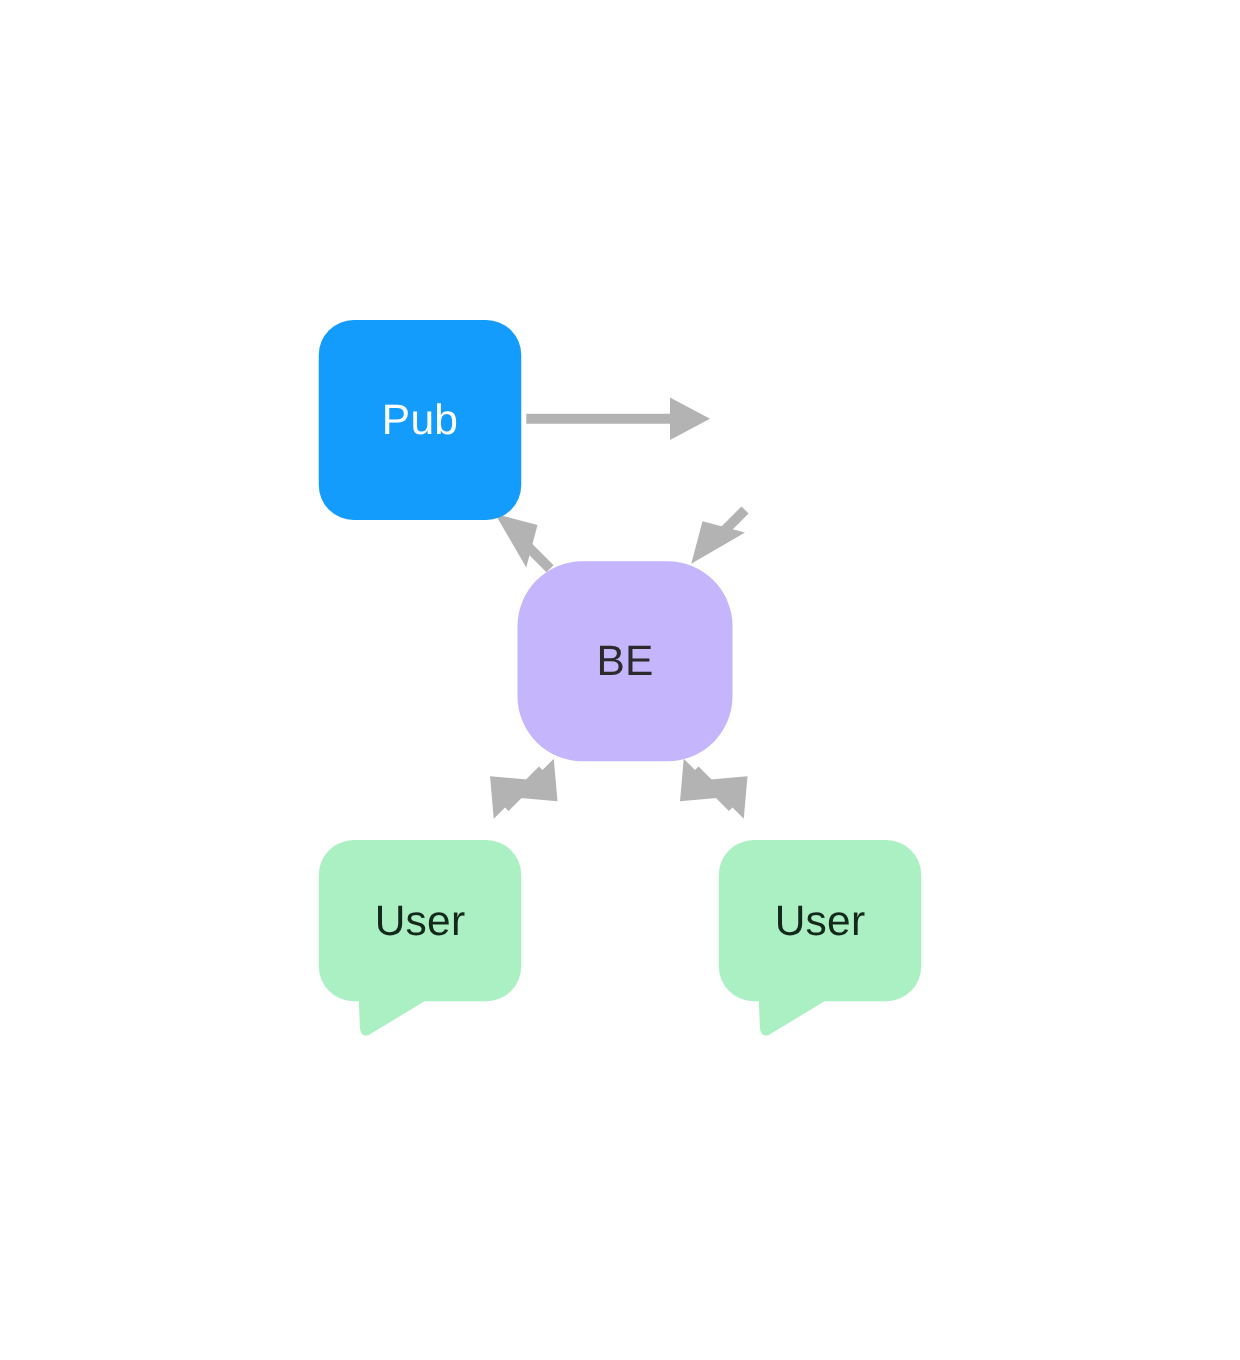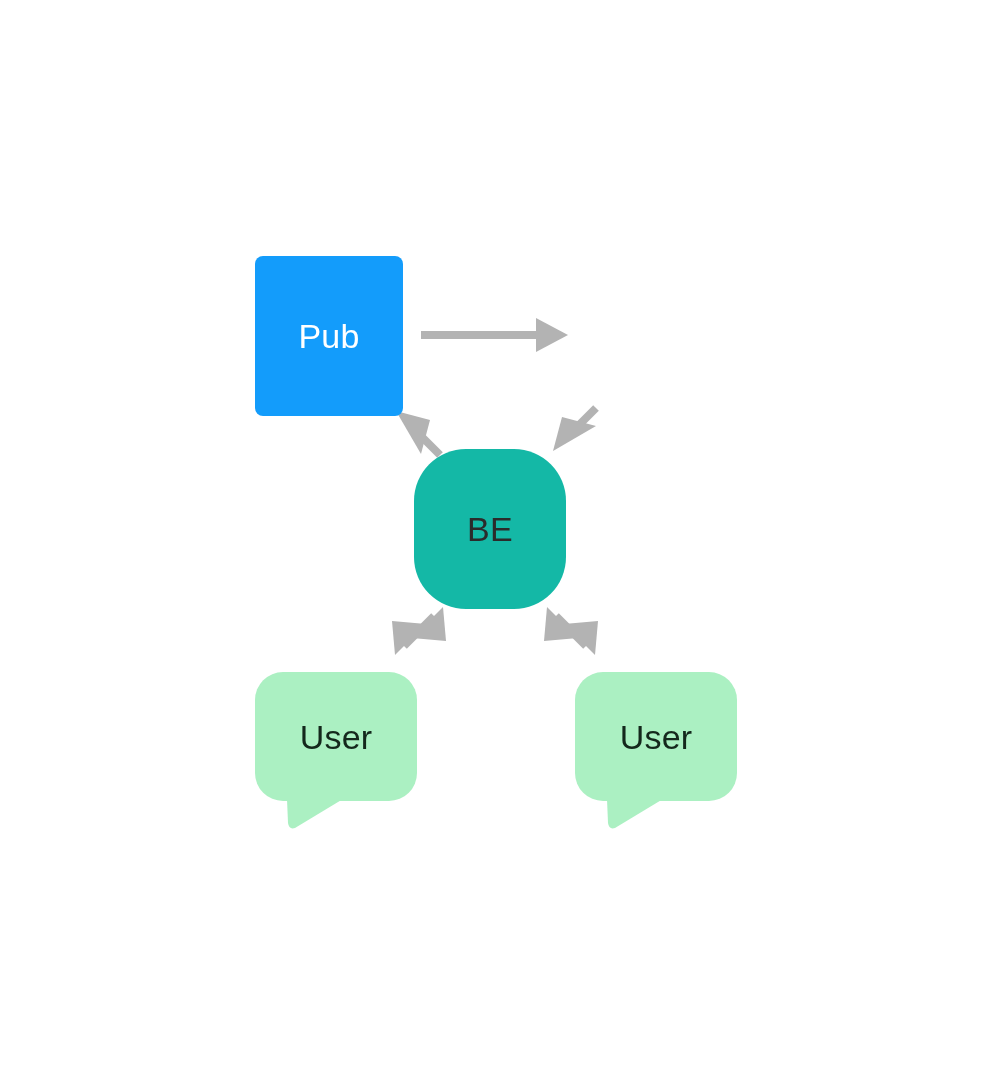--- a/index.html
+++ b/index.html
@@ -37,32 +37,32 @@
   .node-label {
     font-size: 34px;
     font-weight: 400;
     letter-spacing: 0.2px;
     line-height: 1;
     white-space: nowrap;
     user-select: none;
   }
   
   .node-service {
-    width: 148px;
+    width: 162px;
     height: 160px;
-    border-radius: 8px;
+    border-radius: 28px;
     background: #139cfb;
   }
   .node-service .node-label { color: #ffffff; }
   
   .node-backend {
-    width: 152px;
+    width: 172px;
     height: 160px;
     border-radius: 52px;
-    background: #14b8a6;
+    background: #c4b5fd;
   }
   .node-backend .node-label { color: #2b2b2b; }
   
   .node-bubble {
     width: 162px;
     height: 129px;
     border-radius: 28px;
     background: #abf0c2;
   }
   .node-bubble .node-label { color: #14281c; }

